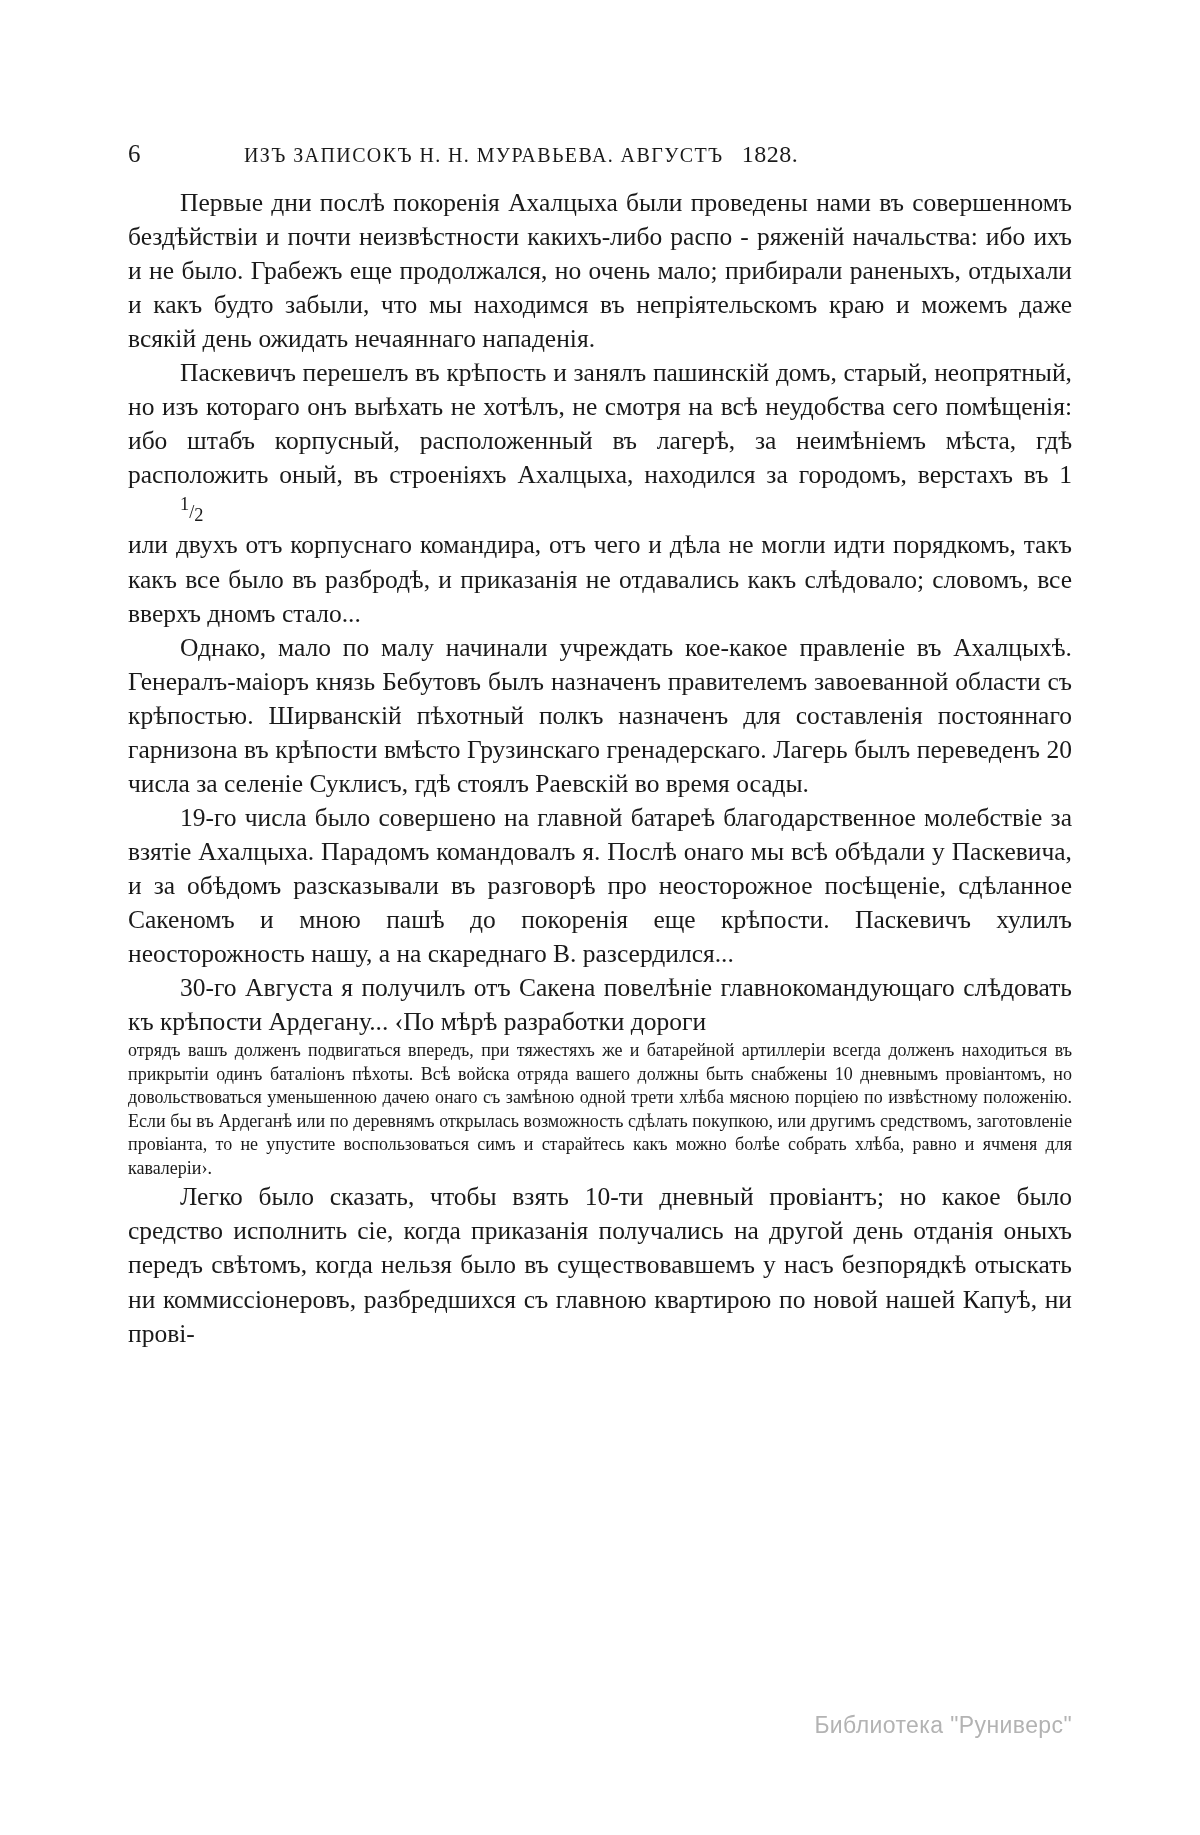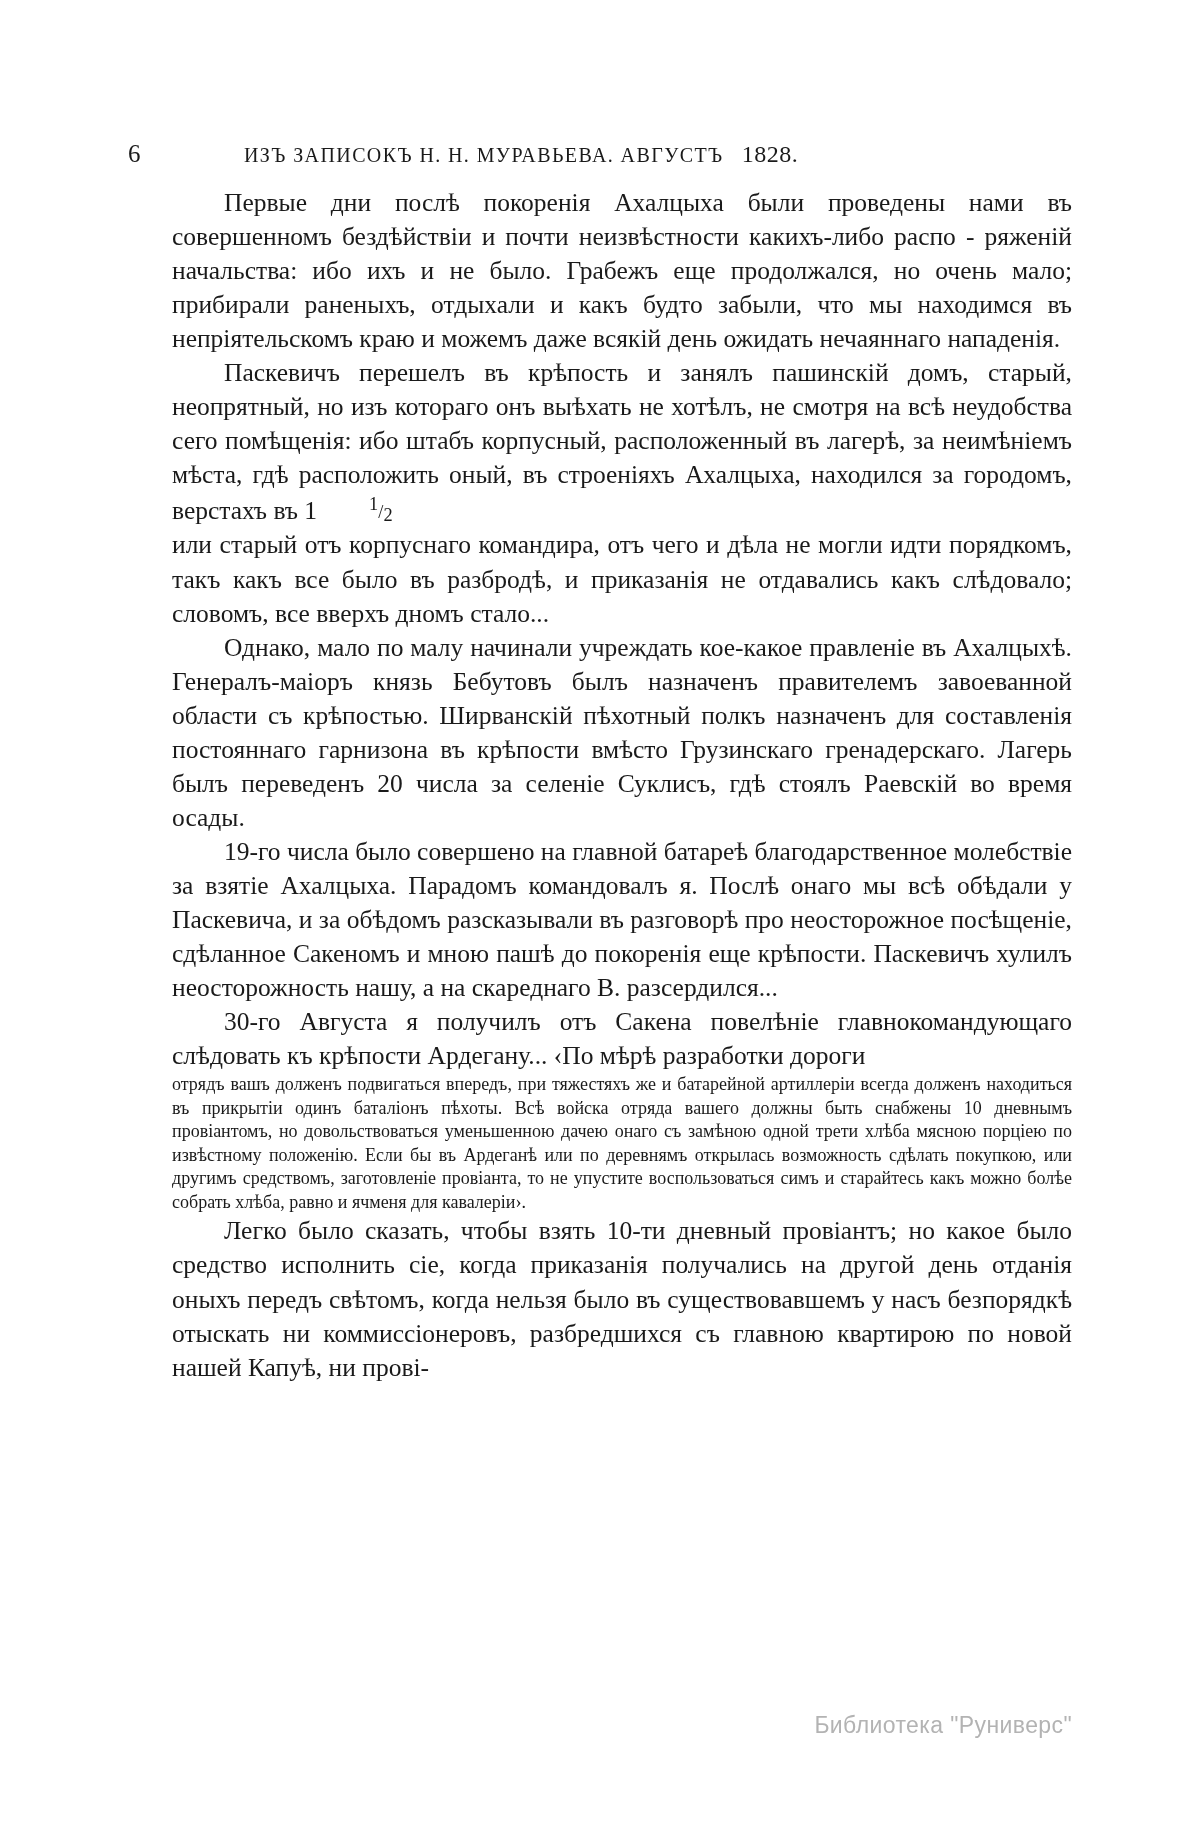--- a/index.html
+++ b/index.html
@@ -49,21 +49,20 @@
     margin-left: 12px;
     font-size: 24px;
     letter-spacing: 0.5px;
   }
   .body-text {
     font-size: 25.5px;
     line-height: 1.335;
     text-align: justify;
     text-justify: inter-word;
     hyphens: manual;
-    margin-left: 44px;
   }
   .body-text p {
     margin: 0;
     text-indent: 52px;
   }
   .body-text p.small {
     font-size: 18px;
     line-height: 1.31;
     text-indent: 0;
   }
@@ -100,21 +99,21 @@
       <span class="head-year">1828.</span>
     </span>
   </div>
 
   <div class="body-text">
 
     <p>Первые дни послѣ покоренія Ахалцыха были проведены нами въ совершенномъ бездѣйствіи и почти неизвѣстности какихъ-либо распо - ряженій начальства: ибо ихъ и не было. Грабежъ еще продолжался, но очень мало; прибирали раненыхъ, отдыхали и какъ будто забыли, что мы находимся въ непріятельскомъ краю и можемъ даже всякій день ожидать нечаяннаго нападенія.</p>
 
     <p><span>Паскевичъ перешелъ въ крѣпость и занялъ пашинскій домъ, старый, неопрятный, но изъ котораго онъ выѣхать не хотѣлъ, не смотря на всѣ неудобства сего помѣщенія: ибо штабъ корпусный, расположенный въ лагерѣ, за неимѣніемъ мѣста, гдѣ расположить оный, въ строеніяхъ Ахалцыха, находился за городомъ, верстахъ въ 1</span><span class="frac"><sup>1</sup>/<sub>2</sub></span></p>
 
-    <p class="cont">или старый отъ корпуснаго командира, отъ чего и дѣла не могли идти порядкомъ, такъ какъ все было въ разбродѣ, и приказанія не отдавались какъ слѣдовало; словомъ, все вверхъ дномъ стало...</p>
+    <p class="cont">или двухъ отъ корпуснаго командира, отъ чего и дѣла не могли идти порядкомъ, такъ какъ все было въ разбродѣ, и приказанія не отдавались какъ слѣдовало; словомъ, все вверхъ дномъ стало...</p>
 
     <p>Однако, мало по малу начинали учреждать кое-какое правленіе въ Ахалцыхѣ. Генералъ-маіоръ князь Бебутовъ былъ назначенъ правителемъ завоеванной области съ крѣпостью. Ширванскій пѣхотный полкъ назначенъ для составленія постояннаго гарнизона въ крѣпости вмѣсто Грузинскаго гренадерскаго. Лагерь былъ переведенъ 20 числа за селеніе Суклисъ, гдѣ стоялъ Раевскій во время осады.</p>
 
     <p>19-го числа было совершено на главной батареѣ благодарственное молебствіе за взятіе Ахалцыха. Парадомъ командовалъ я. Послѣ онаго мы всѣ обѣдали у Паскевича, и за обѣдомъ разсказывали въ разговорѣ про неосторожное посѣщеніе, сдѣланное Сакеномъ и мною пашѣ до покоренія еще крѣпости. Паскевичъ хулилъ неосторожность нашу, а на скареднаго В. разсердился...</p>
 
     <p>30-го Августа я получилъ отъ Сакена повелѣніе главнокомандующаго слѣдовать къ крѣпости Ардегану... ‹По мѣрѣ разработки дороги</p>
 
     <p class="small">отрядъ вашъ долженъ подвигаться впередъ, при тяжестяхъ же и батарейной артиллеріи всегда долженъ находиться въ прикрытіи одинъ баталіонъ пѣхоты. Всѣ войска отряда вашего должны быть снабжены 10 дневнымъ провіантомъ, но довольствоваться уменьшенною дачею онаго съ замѣною одной трети хлѣба мясною порціею по извѣстному положенію. Если бы въ Ардеганѣ или по деревнямъ открылась возможность сдѣлать покупкою, или другимъ средствомъ, заготовленіе провіанта, то не упустите воспользоваться симъ и старайтесь какъ можно болѣе собрать хлѣба, равно и ячменя для кавалеріи›.</p>
 
     <p>Легко было сказать, чтобы взять 10-ти дневный провіантъ; но какое было средство исполнить сіе, когда приказанія получались на другой день отданія оныхъ передъ свѣтомъ, когда нельзя было въ существовавшемъ у насъ безпорядкѣ отыскать ни коммиссіонеровъ, разбредшихся съ главною квартирою по новой нашей Капуѣ, ни прові-</p>

